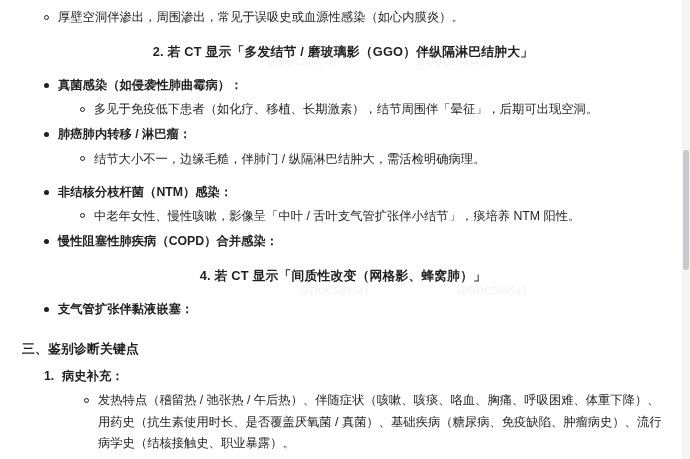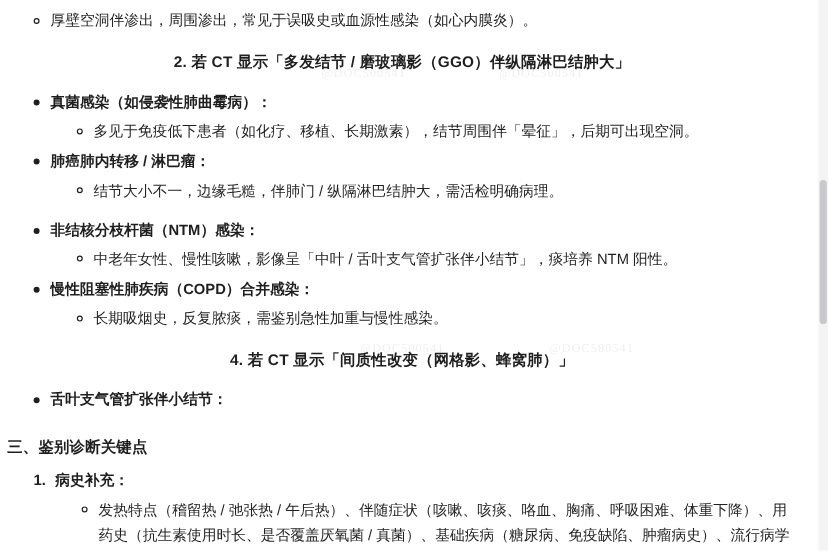--- a/index.html
+++ b/index.html
@@ -13,21 +13,21 @@
     overflow: hidden;
     font-family: "Liberation Sans", "DejaVu Sans", sans-serif;
     color: #1f1f1f;
     position: relative;
   }
   .page {
     position: relative;
     width: 690px;
     height: 336px;
     box-sizing: border-box;
-    padding: 4px 26px 0 6px;
+    padding: 4px 26px 0 22px;
   }
   
   .scrollbar-track {
     position: absolute;
     top: 0;
     right: 0;
     width: 8px;
     height: 459px;
     background: #f4f4f5;
   }
@@ -176,30 +176,27 @@
 
     <ul class="lvl1">
       <li>
         <span>非结核分枝杆菌（NTM）感染：</span>
         <ul class="lvl2">
           <li>中老年女性、慢性咳嗽，影像呈「中叶 / 舌叶支气管扩张伴小结节」，痰培养 NTM 阳性。</li>
         </ul>
       </li>
       <li>
         <span>慢性阻塞性肺疾病（COPD）合并感染：</span>
-        <ul class="lvl2">
-          <li>长期吸烟史，反复脓痰，需鉴别急性加重与慢性感染。</li>
-        </ul>
       </li>
     </ul>
 
     <div class="h-num">4. 若 CT 显示「间质性改变（网格影、蜂窝肺）」</div>
     <ul class="lvl1">
       <li>
-        <span>舌叶支气管扩张伴小结节：</span>
+        <span>支气管扩张伴黏液嵌塞：</span>
       </li>
     </ul>
 
     <div class="h-sec">三、鉴别诊断关键点</div>
     <ol class="num">
       <li>
         <span>病史补充：</span>
         <ul class="lvl2">
           <li>发热特点（稽留热 / 弛张热 / 午后热）、伴随症状（咳嗽、咳痰、咯血、胸痛、呼吸困难、体重下降）、用药史（抗生素使用时长、是否覆盖厌氧菌 / 真菌）、基础疾病（糖尿病、免疫缺陷、肿瘤病史）、流行病学史（结核接触史、职业暴露）。</li>
         </ul>

